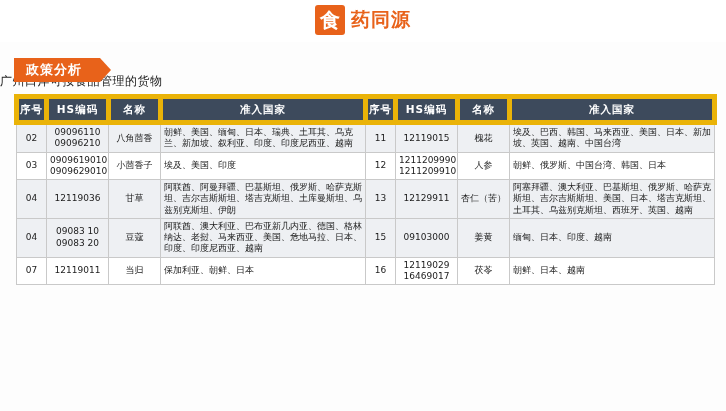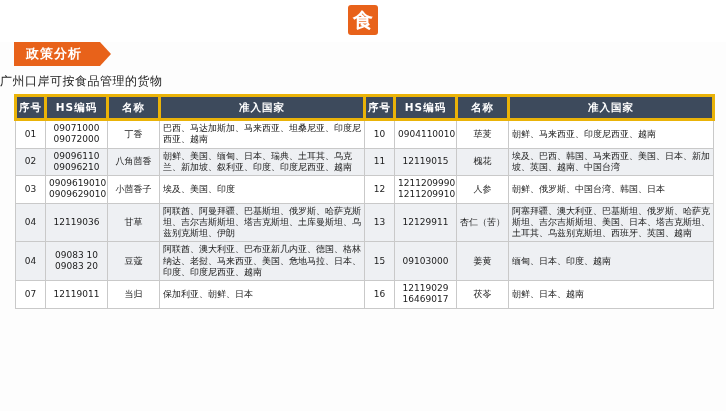--- a/index.html
+++ b/index.html
@@ -55,21 +55,21 @@
   }
 
   
   .section-banner-row {
     position: relative;
     height: 26px;
   }
   .banner {
     position: absolute;
     left: 14px;
-    top: 0;
+    top: 16px;
     height: 24px;
     background: #e8621a;
     color: #ffffff;
     font-size: 13px;
     font-weight: bold;
     line-height: 24px;
     padding: 0 18px 0 12px;
     letter-spacing: 1px;
   }
   .banner:after {
@@ -103,21 +103,21 @@
     table-layout: fixed;
     font-size: 9px;
     color: #1b1b1b;
   }
   table.goods th {
     background: #3d4a5c;
     color: #ffffff;
     font-size: 10.5px;
     font-weight: bold;
     height: 19px;
-    border: 3px solid #eab308;
+    border: 5px solid #eab308;
     letter-spacing: 1px;
   }
   table.goods td {
     border: 1px solid #c9c9c9;
     padding: 2px 3px;
     vertical-align: middle;
     line-height: 1.25;
   }
   tr.odd td { background: #ffffff; }
   tr.even td { background: #eef0f3; }
@@ -135,20 +135,21 @@
   .hs-line { display: block; }
 </style>
 </head>
 <body>
 
 <div class="page">
 
   <div class="header">
     <div class="logo-wrap">
       <span class="logo-mark">食</span>
+      <span class="logo-text">药同源</span>
     </div>
   </div>
 
   <div class="section-banner-row">
     <div class="banner">政策分析</div>
   </div>
 
   <div class="table-title">广州口岸可按食品管理的货物</div>
 
   <div class="table-wrap">
@@ -169,30 +170,20 @@
           <th>HS编码</th>
           <th>名称</th>
           <th>准入国家</th>
           <th>序号</th>
           <th>HS编码</th>
           <th>名称</th>
           <th>准入国家</th>
         </tr>
       </thead>
       <tbody>
-          <tr class="odd">
-            <td class="num">01</td>
-            <td class="hs"><span class="hs-line">09071000</span><span class="hs-line">09072000</span></td>
-            <td class="name">丁香</td>
-            <td class="ctry">巴西、马达加斯加、马来西亚、坦桑尼亚、印度尼西亚、越南</td>
-            <td class="num">10</td>
-            <td class="hs"><span class="hs-line">0904110010</span></td>
-            <td class="name">荜茇</td>
-            <td class="ctry">朝鲜、马来西亚、印度尼西亚、越南</td>
-          </tr>
           <tr class="even">
             <td class="num">02</td>
             <td class="hs"><span class="hs-line">09096110</span><span class="hs-line">09096210</span></td>
             <td class="name">八角茴香</td>
             <td class="ctry">朝鲜、美国、缅甸、日本、瑞典、土耳其、乌克兰、新加坡、叙利亚、印度、印度尼西亚、越南</td>
             <td class="num">11</td>
             <td class="hs"><span class="hs-line">12119015</span></td>
             <td class="name">槐花</td>
             <td class="ctry">埃及、巴西、韩国、马来西亚、美国、日本、新加坡、英国、越南、中国台湾</td>
           </tr>

